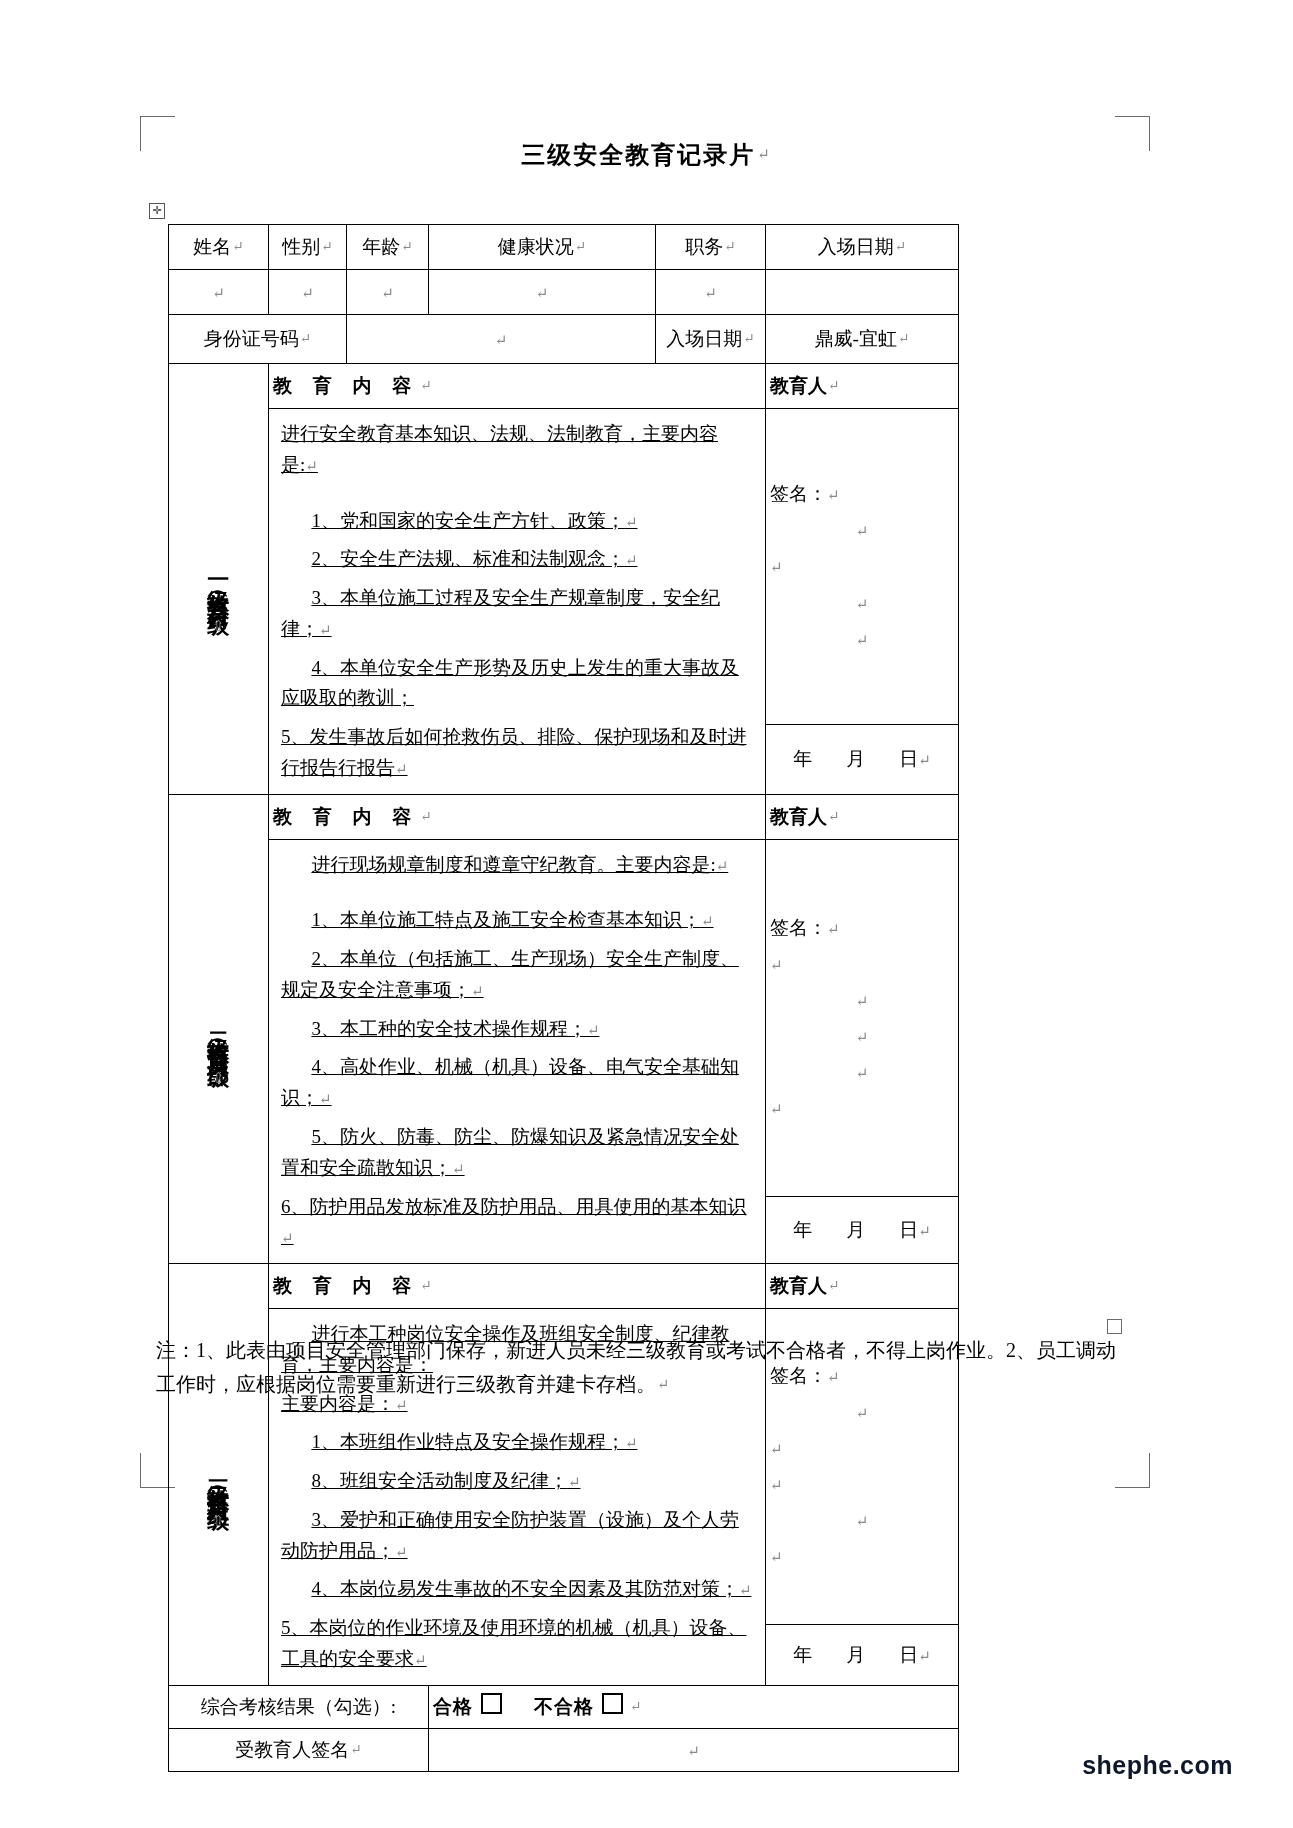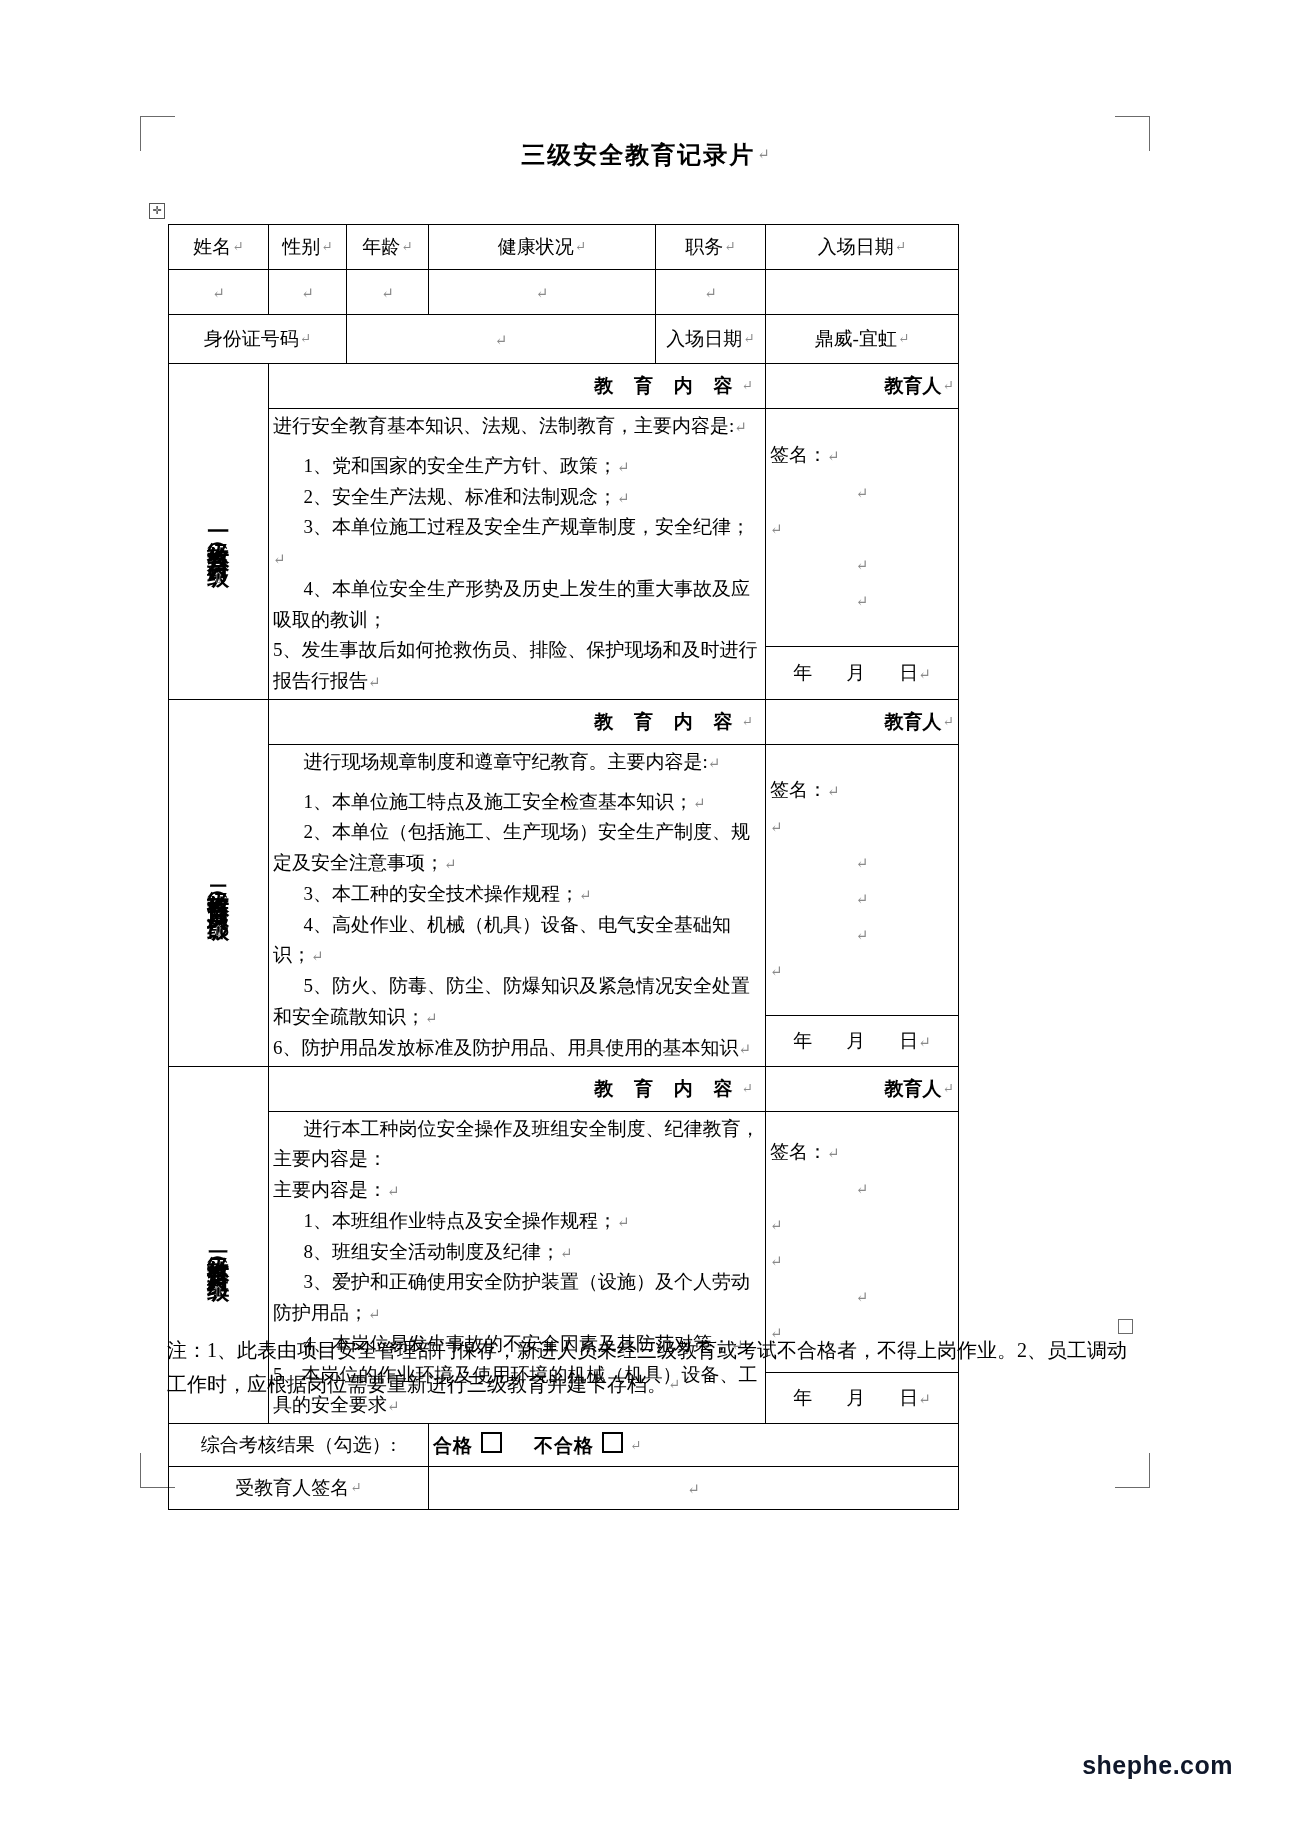--- a/index.html
+++ b/index.html
@@ -65,21 +65,21 @@
   .hdr{text-align:center;font-size:20px;height:40px;}
   .empty-row td{height:40px;text-align:center;}
   .mark{color:#8a8a8a;font-size:15px;}
 
   .id-row td{height:44px;}
   .id-label{text-align:center;font-size:21px;}
   .team-label{text-align:center;font-size:19px;}
   .team-value{text-align:center;font-size:21px;}
 
   .section-head{
-    text-align:right;font-weight:bold;font-size:23px;height:40px;
+    text-align:left;font-weight:bold;font-size:23px;height:40px;
     letter-spacing:8px;
   }
   .section-head.narrow{letter-spacing:0;}
 
   
   .vlabel{
     width:100px;
     text-align:center;
     vertical-align:middle;
     padding:10px 0;
@@ -96,21 +96,21 @@
   }
   .vlabel .vmark{display:block;color:#8a8a8a;font-size:15px;margin-top:8px;}
 
   
   .content{
     font-size:19px;
     line-height:1.62;
     vertical-align:top;
     padding:5px 6px 8px 8px;
   }
-  .content p{margin:0;}
+  .content p{margin:8px;text-decoration:underline;}
   .content p.lead{text-indent:0;}
   .content p.lead-indent{text-indent:1.6em;}
   .content p.item{text-indent:1.6em;}
   .content p.item-flat{text-indent:0;}
   .content p.spacer{height:9px;line-height:9px;}
 
   
   .teacher{
     vertical-align:top;
     font-size:19px;
@@ -127,21 +127,21 @@
   .date-cell .sp{width:34px;}
 
   
   .result-label{text-align:center;font-size:19px;height:38px;}
   .result-value{font-size:22px;font-weight:bold;height:38px;letter-spacing:1px;}
   .box{display:inline-block;width:17px;height:17px;border:2px solid #000;vertical-align:-1px;margin:0 6px 0 8px;}
   .sign-label{text-align:center;font-size:19px;height:38px;}
 
   
   .note{
-    position:absolute;left:167px;top:1333px;width:960px;
+    position:absolute;left:156px;top:1333px;width:960px;
     font-size:20px;line-height:1.72;
   }
   .note .sq{
     position:absolute;right:-6px;top:-14px;
     width:13px;height:13px;border:1px solid #6b6b6b;
   }
 
   
   .watermark{
     position:absolute;right:60px;bottom:48px;

